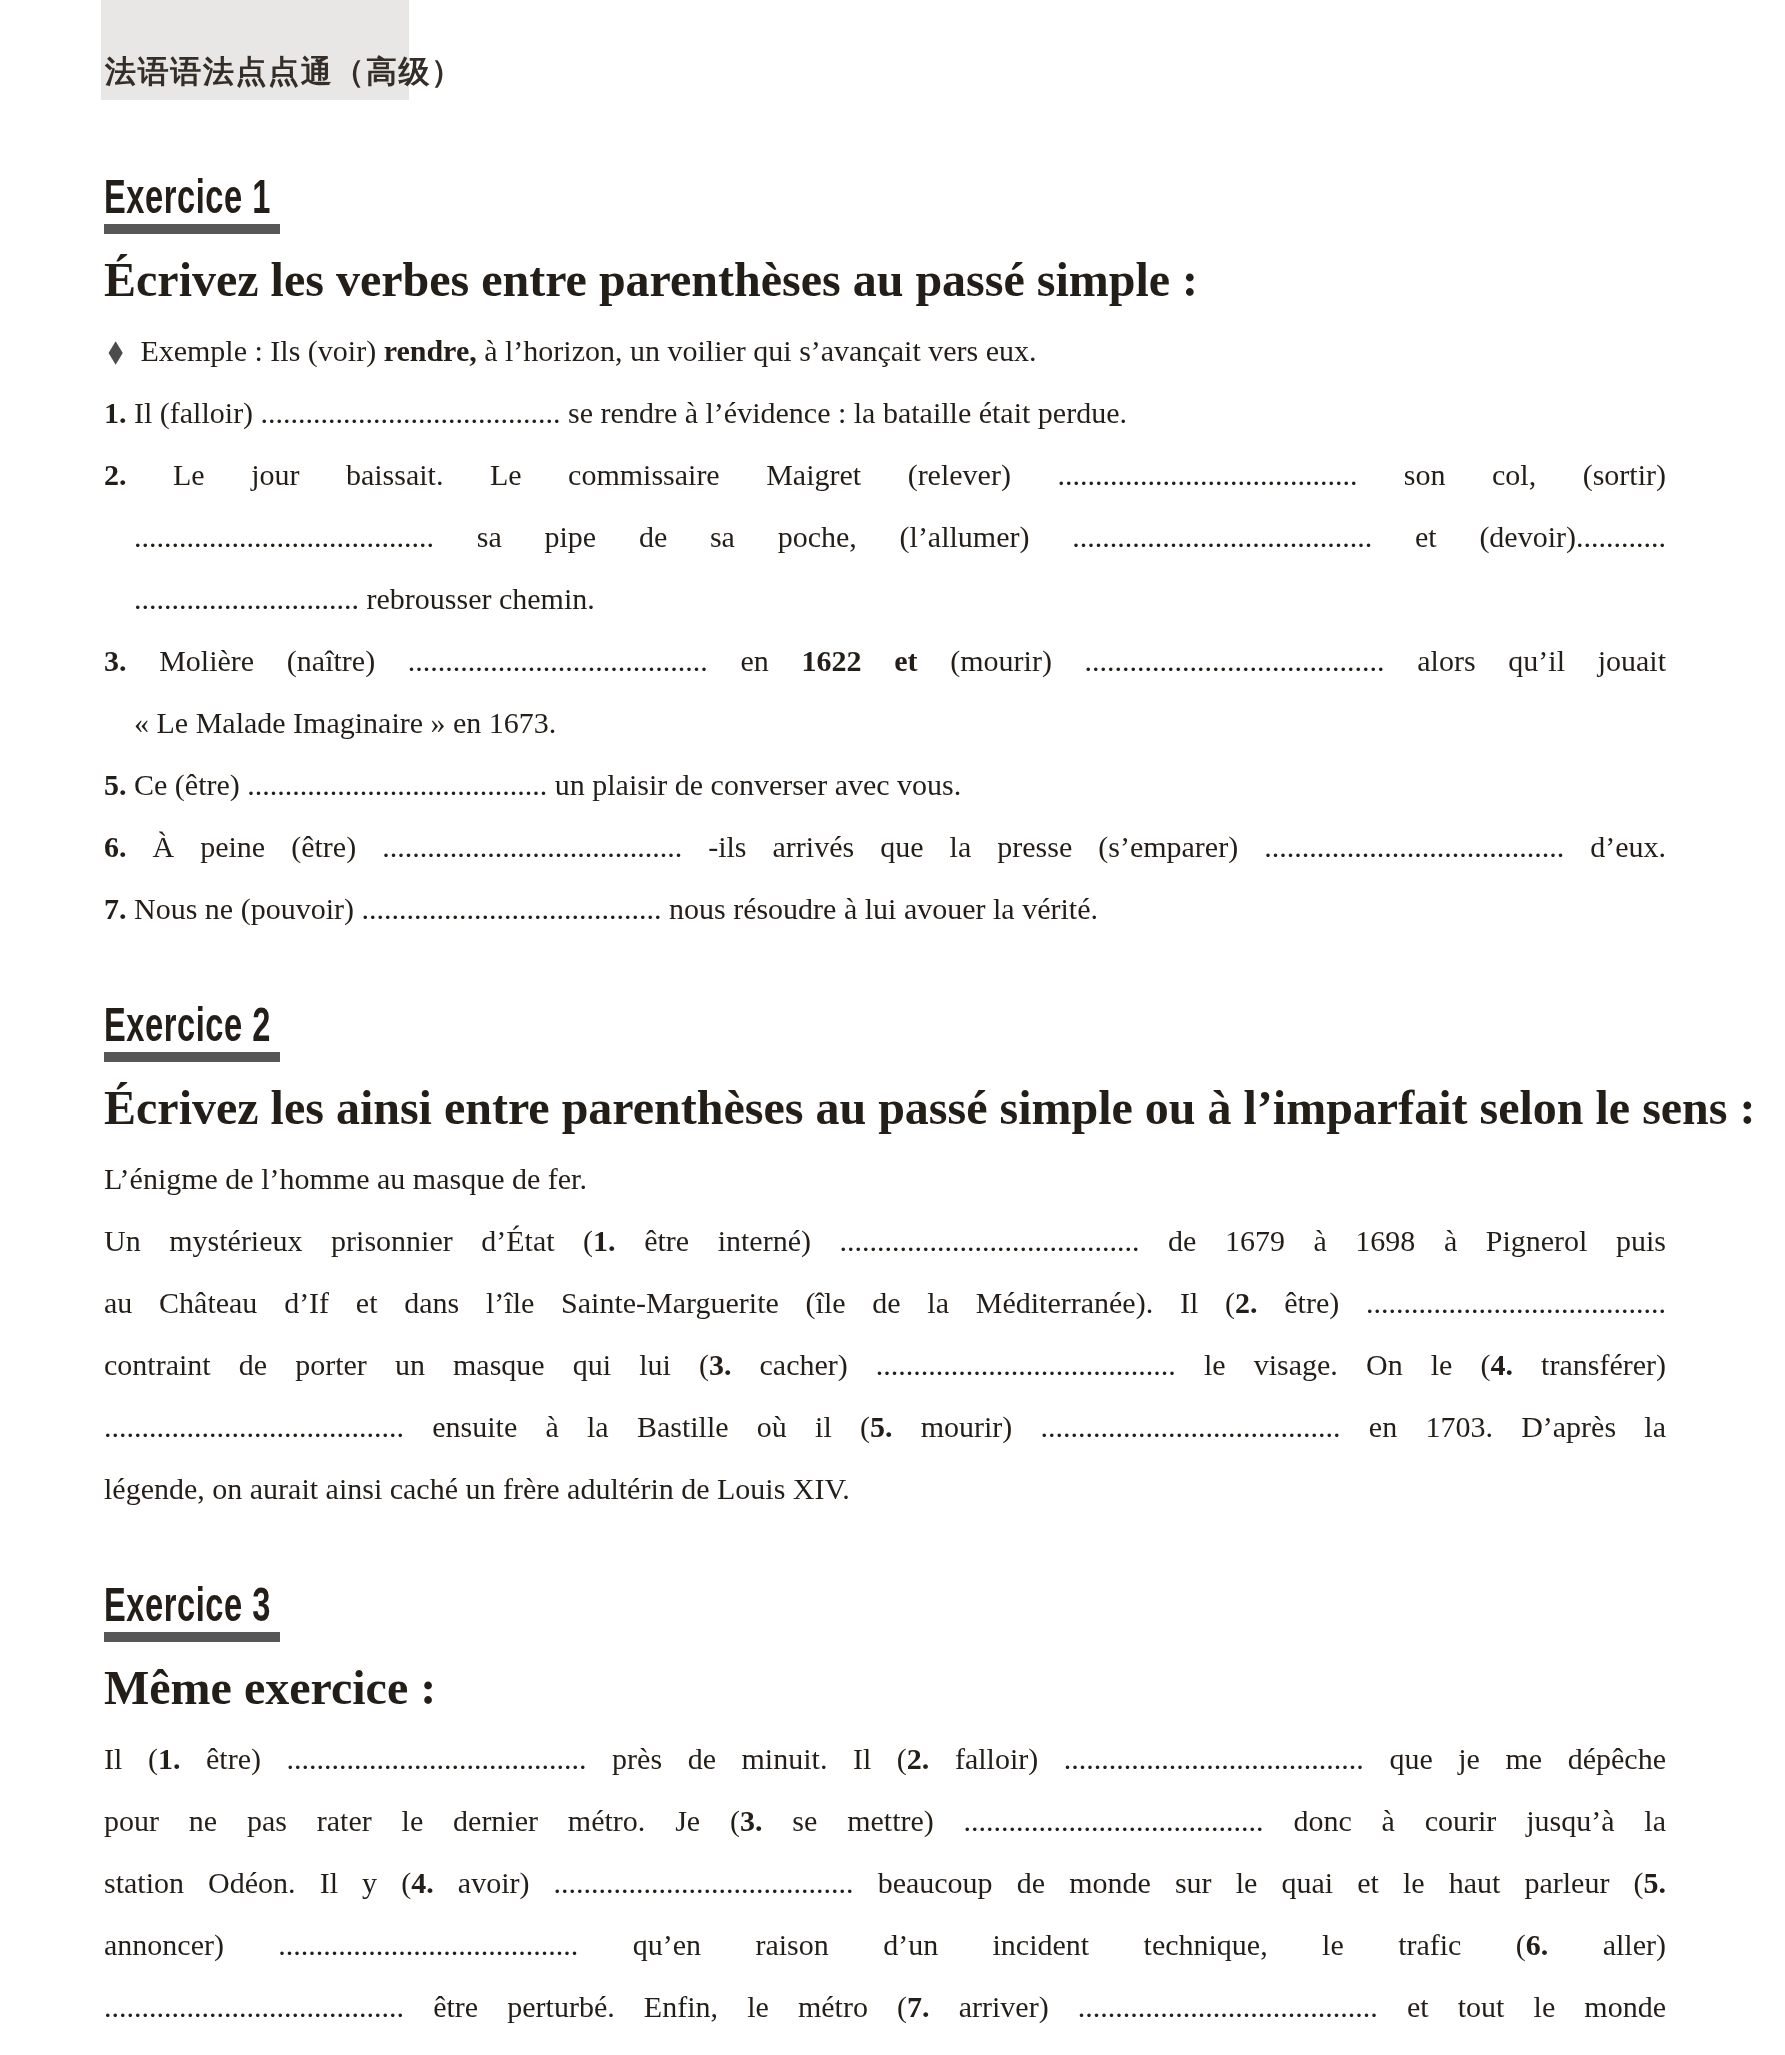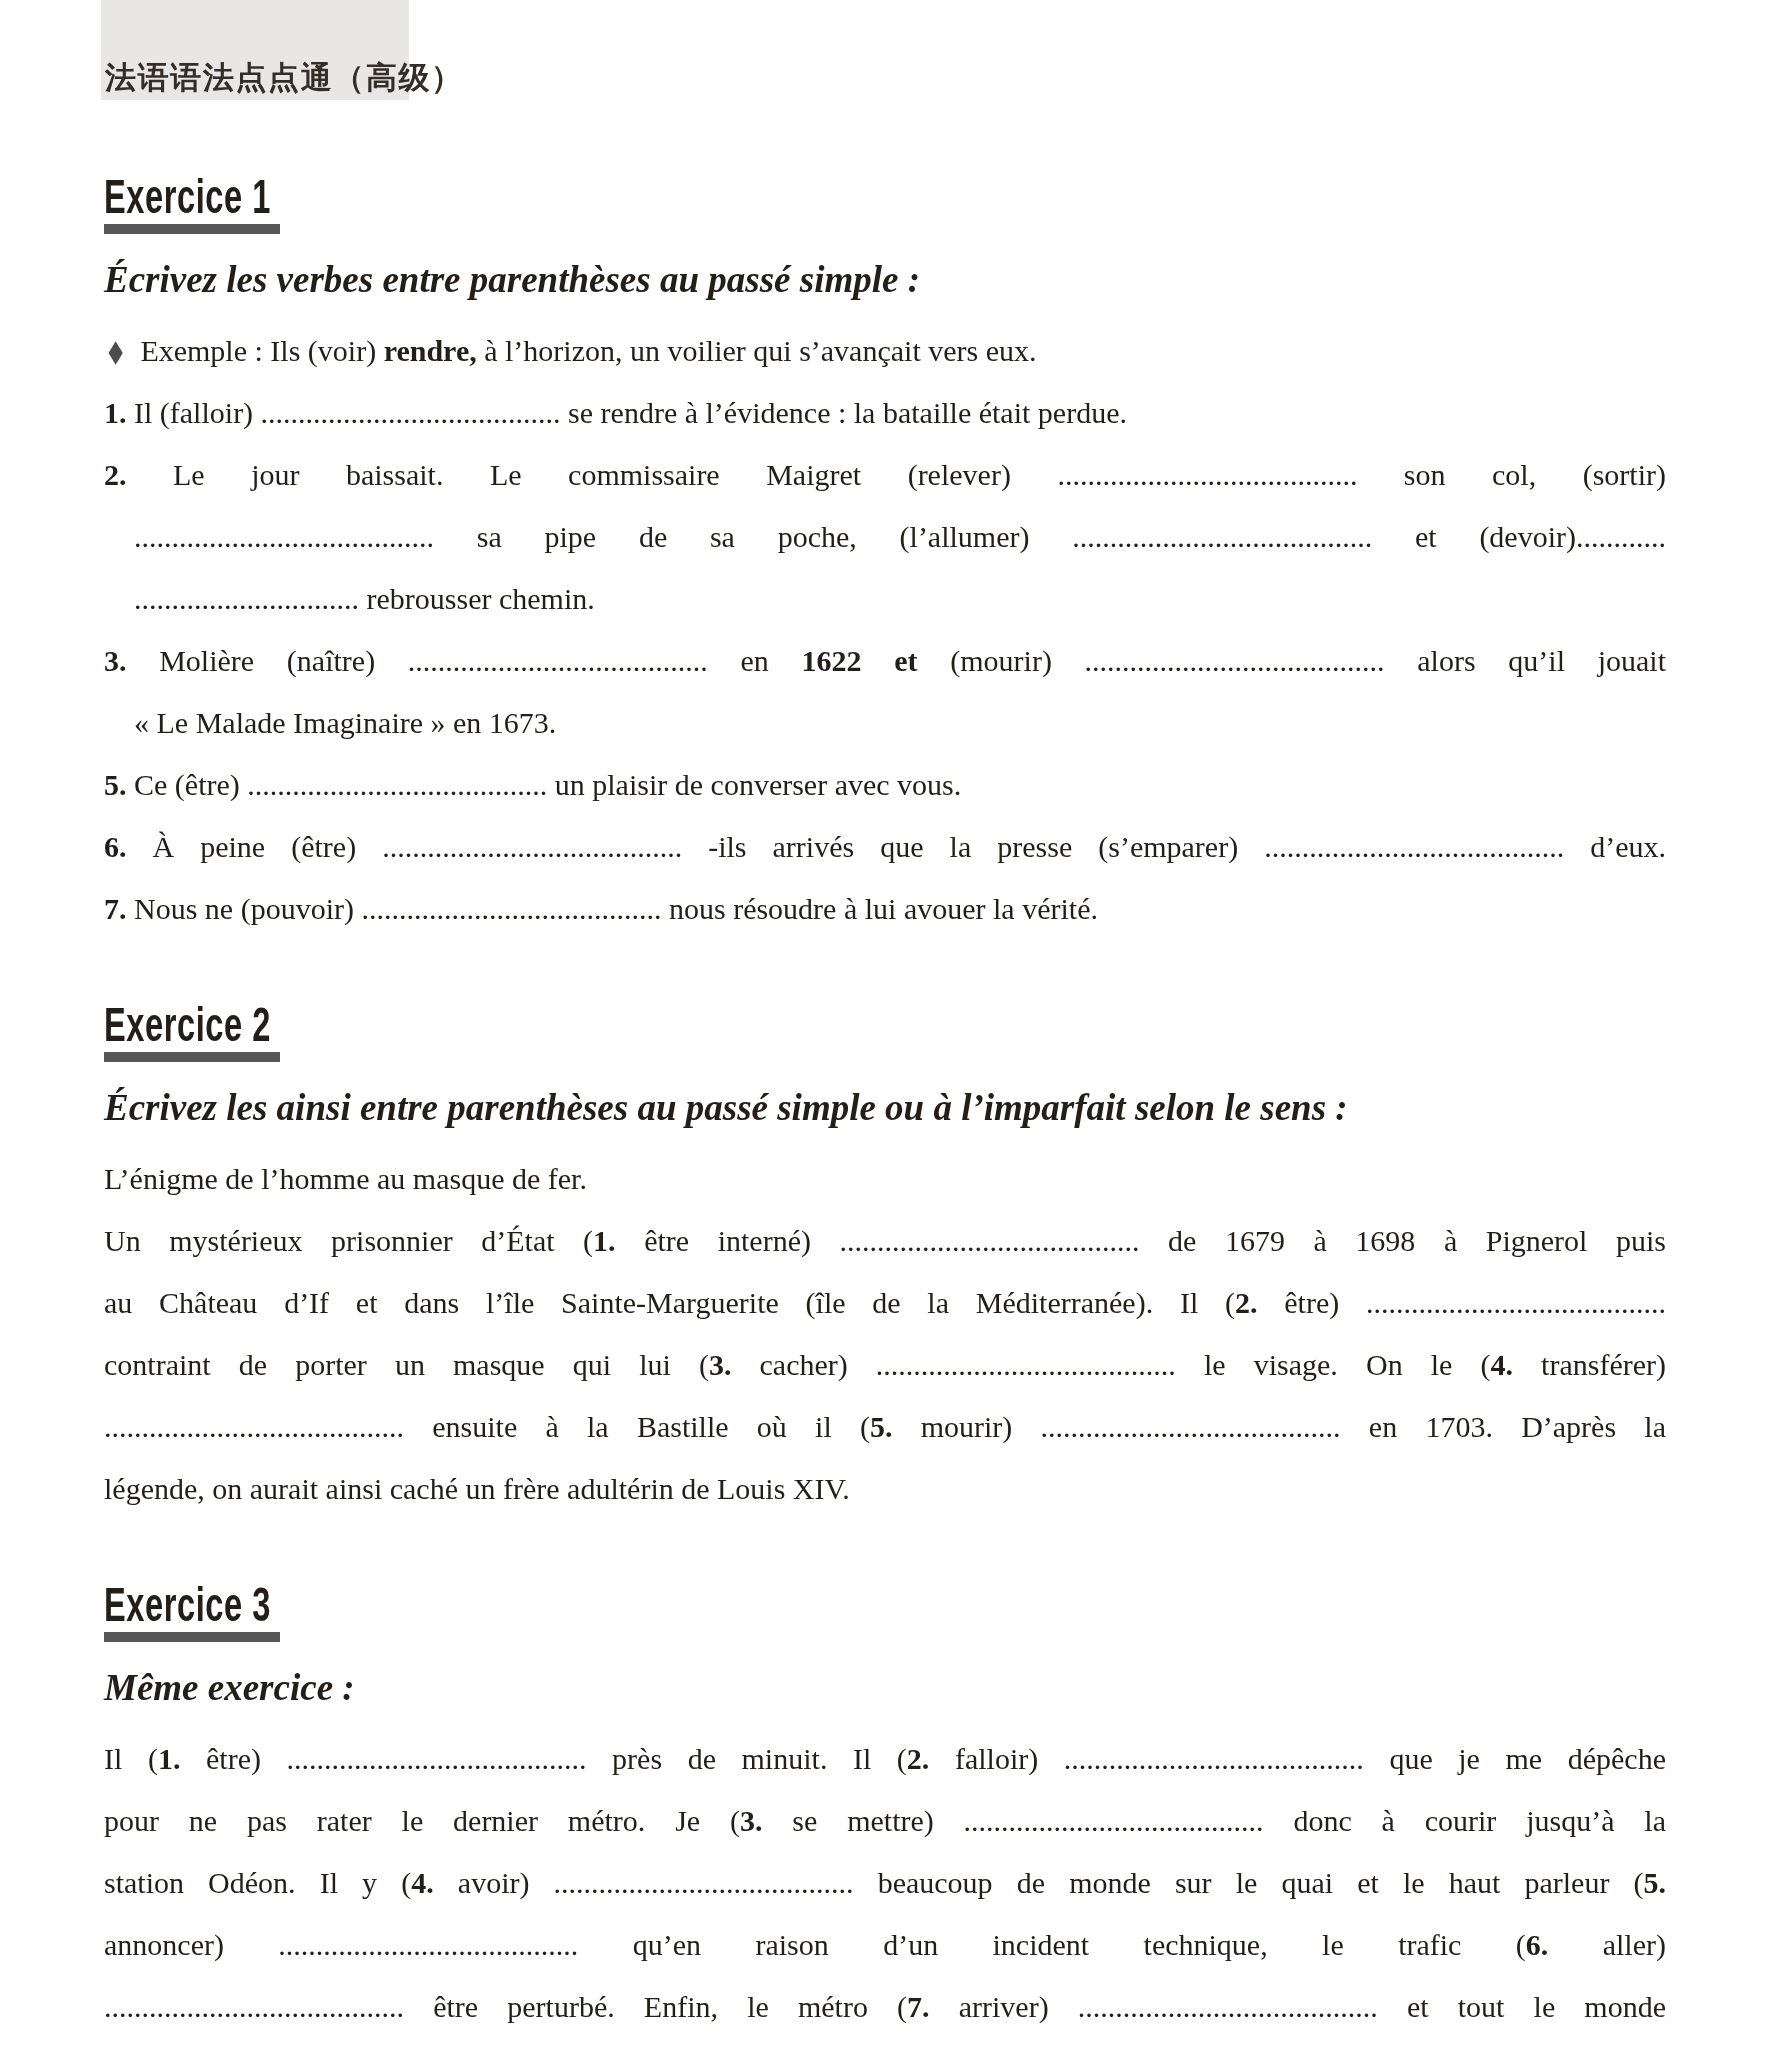--- a/index.html
+++ b/index.html
@@ -16,36 +16,36 @@
     background:var(--page-bg);
     font-family:"Liberation Serif",serif;
     color:var(--text);
     overflow:hidden;
   }
   .banner{
     position:absolute;left:101px;top:0;width:308px;height:100px;
     background:var(--banner-bg);
   }
   .banner .cjk{
-    position:absolute;left:4.1px;bottom:1px;
+    position:absolute;left:4.1px;bottom:7px;
     font-family:"DejaVu Sans",sans-serif;font-weight:bold;
     font-size:31px;letter-spacing:1.6px;color:var(--cjk);white-space:nowrap;
   }
   .content{position:absolute;left:104px;top:160px;width:1562px;}
   .exercise{margin-top:60px;}
   .exercise:first-child{margin-top:12px;}
   .ex-heading{
     margin:0;font-family:"Liberation Sans",sans-serif;font-weight:bold;
     font-size:48px;line-height:49px;letter-spacing:0.8px;
     transform:scaleX(.68);transform-origin:left bottom;white-space:nowrap;
   }
   .ex-bar{width:176px;height:10.3px;background:var(--bar);margin-top:2.5px;}
   .instruction{
-    margin:23px 0 0 0;font-weight:bold;font-style:italic;
-    font-size:37px;line-height:46px;white-space:nowrap;
+    margin:23px 0 0 0;font-weight:bold;
+    font-size:48px;line-height:46px;white-space:nowrap;
   }
   .ex-body{margin-top:17.3px;}
   .line{
     font-size:30px;line-height:62px;height:62px;
     white-space:nowrap;overflow:hidden;text-align:left;
   }
   .line.j{text-align:justify;text-align-last:justify;text-justify:inter-word;}
   .line.ind{padding-left:30px;}
   .b{font-weight:bold;}
   .bullet{

